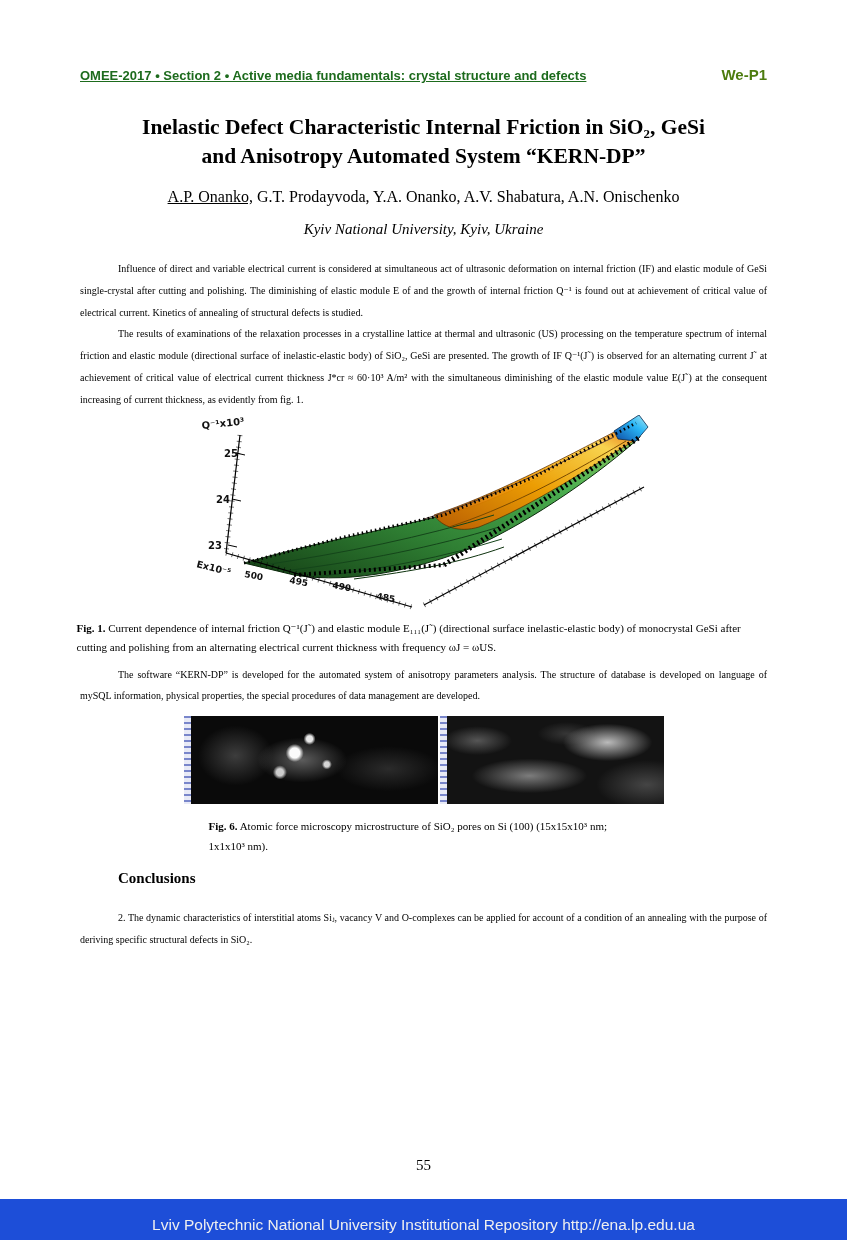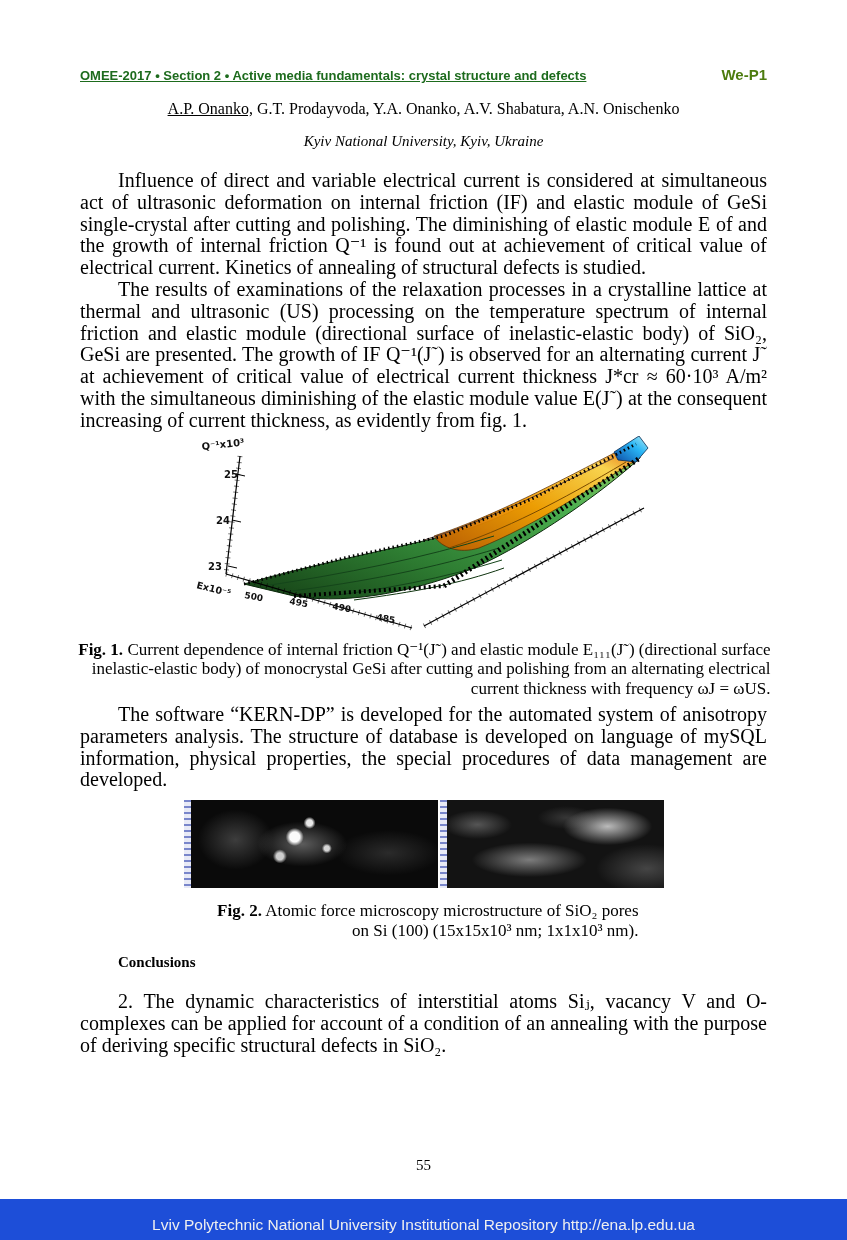--- a/index.html
+++ b/index.html
@@ -20,26 +20,26 @@
   .title {
     margin:30px 60px 0 60px; text-align:center;
     font-size:21.5px; font-weight:bold; line-height:29px;
   }
   .authors { margin-top:17px; text-align:center; font-size:16px; }
   .author-underlined { text-decoration:underline; }
   .affiliation { margin-top:15px; text-align:center; font-style:italic; font-size:15px; }
   .body-text { margin:20px 80px 0 80px; }
   .body-text p {
     margin:0; text-align:justify; text-indent:38px;
-    font-size:20px; line-height:21.8px;
+    font-size:10px; line-height:21.8px;
   }
   .fig1-plot { display:block; margin:4px auto 0 auto; width:460px; height:200px; }
   .fig1-plot text { font-family:"DejaVu Sans","Liberation Sans",sans-serif; font-weight:bold; fill:#111; }
   .caption {
-    margin:4px auto 0 auto; text-align:right; font-size:17px; line-height:19.5px;
+    margin:4px auto 0 auto; text-align:left; font-size:11px; line-height:19.5px;
   }
   .caption-fig1 { max-width:694px; }
   .caption-fig2 { max-width:430px; margin-top:13px; }
   .fig-label { font-weight:bold; }
   .p3 { margin-top:6px; }
   .fig2-row { display:flex; justify-content:center; gap:2px; margin-top:9px; }
   .afm-panel { display:flex; }
   .afm-scale {
     width:7px; height:88px;
     background:repeating-linear-gradient(to bottom,#7986cb 0 2px,#e8eaf6 2px 6px);
@@ -84,20 +84,24 @@
 </head>
 <body>
 
 <div class="page">
 
   <div class="header">
     <span class="header-left">OMEE-2017 • Section 2 • Active media fundamentals: crystal structure and defects</span>
     <span class="header-right">We-P1</span>
   </div>
 
+  <div class="title">
+    <span>Inelastic Defect Characteristic Internal Friction in SiO₂, GeSi</span><br>
+    <span>and Anisotropy Automated System “KERN-DP”</span>
+  </div>
 
   <div class="authors">
     <span class="author-underlined">A.P. Onanko,</span><span> G.T. Prodayvoda, Y.A. Onanko, A.V. Shabatura, A.N. Onischenko</span>
   </div>
 
   <div class="affiliation">Kyiv National University, Kyiv, Ukraine</div>
 
   <div class="body-text">
     <p>Influence of direct and variable electrical current is considered at simultaneous act of ultrasonic deformation on internal friction (IF) and elastic module of GeSi single-crystal after cutting and polishing. The diminishing of elastic module E of and the growth of internal friction Q⁻¹ is found out at achievement of critical value of electrical current. Kinetics of annealing of structural defects is studied.</p>
     <p>The results of examinations of the relaxation processes in a crystalline lattice at thermal and ultrasonic (US) processing on the temperature spectrum of internal friction and elastic module (directional surface of inelastic-elastic body) of SiO₂, GeSi are presented. The growth of IF Q⁻¹(J˜) is observed for an alternating current J˜ at achievement of critical value of electrical current thickness J*cr ≈ 60·10³ A/m² with the simultaneous diminishing of the elastic module value E(J˜) at the consequent increasing of current thickness, as evidently from fig. 1.</p>
@@ -179,21 +183,21 @@
       <div class="afm-scale"></div>
       <div class="afm-left"></div>
     </div>
     <div class="afm-panel">
       <div class="afm-scale"></div>
       <div class="afm-right"></div>
     </div>
   </div>
 
   <div class="caption caption-fig2">
-    <span class="fig-label">Fig. 2.</span><span> Atomic force microscopy microstructure of SiO₂ pores on Si (100) (15x15x10³ nm; 1x1x10³ nm).</span>
+    <span class="fig-label">Fig. 6.</span><span> Atomic force microscopy microstructure of SiO₂ pores on Si (100) (15x15x10³ nm; 1x1x10³ nm).</span>
   </div>
 
   <div class="conclusions-heading">Conclusions</div>
 
   <div class="body-text conclusions">
     <p>2. The dynamic characteristics of interstitial atoms Siⱼ, vacancy V and O-complexes can be applied for account of a condition of an annealing with the purpose of deriving specific structural defects in SiO₂.</p>
   </div>
 
   <div class="page-number">55</div>
 

